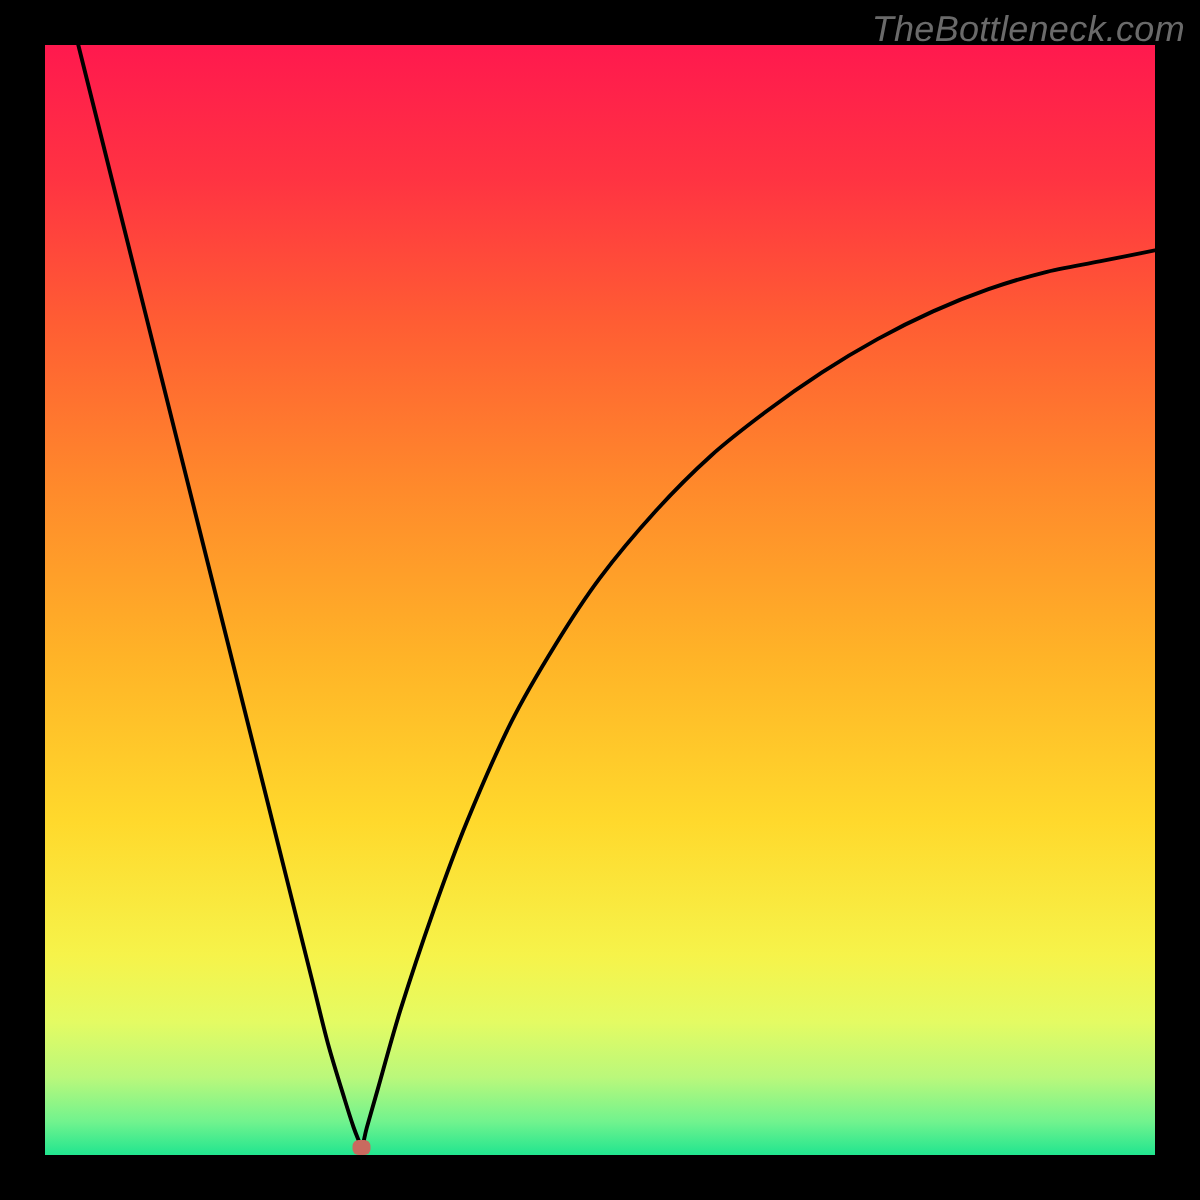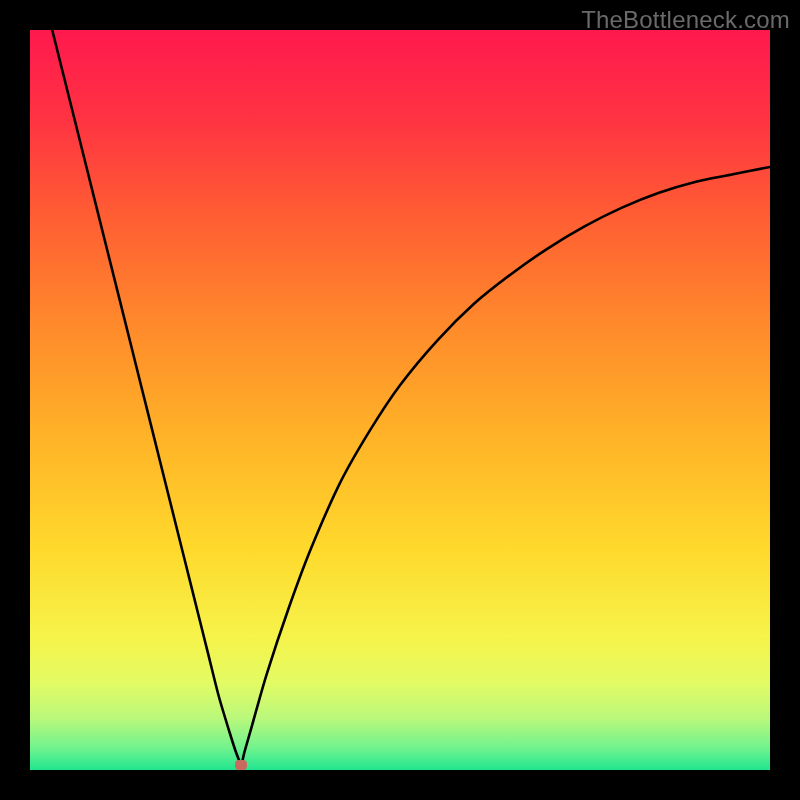--- a/index.html
+++ b/index.html
@@ -8,20 +8,21 @@
     width: 800px;
     height: 800px;
     overflow: hidden;
     font-family: Arial, Helvetica, sans-serif;
   }
   .frame {
     position: relative;
     width: 800px;
     height: 800px;
     background: #000;
+    font-style: italic;
   }
   .plot {
     position: absolute;
     left: 30px;
     top: 30px;
     width: 740px;
     height: 740px;
     overflow: hidden;
   }
   .gradient {

